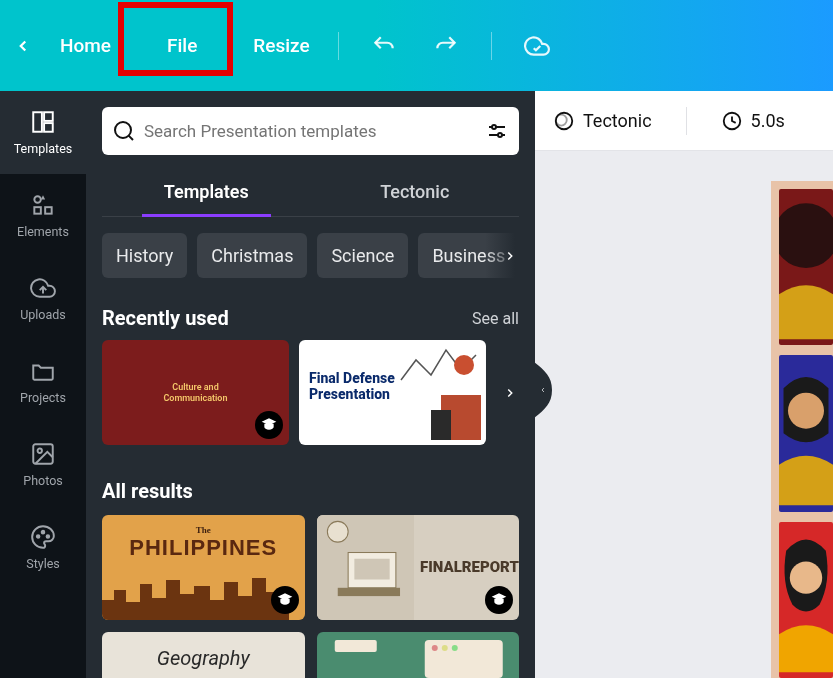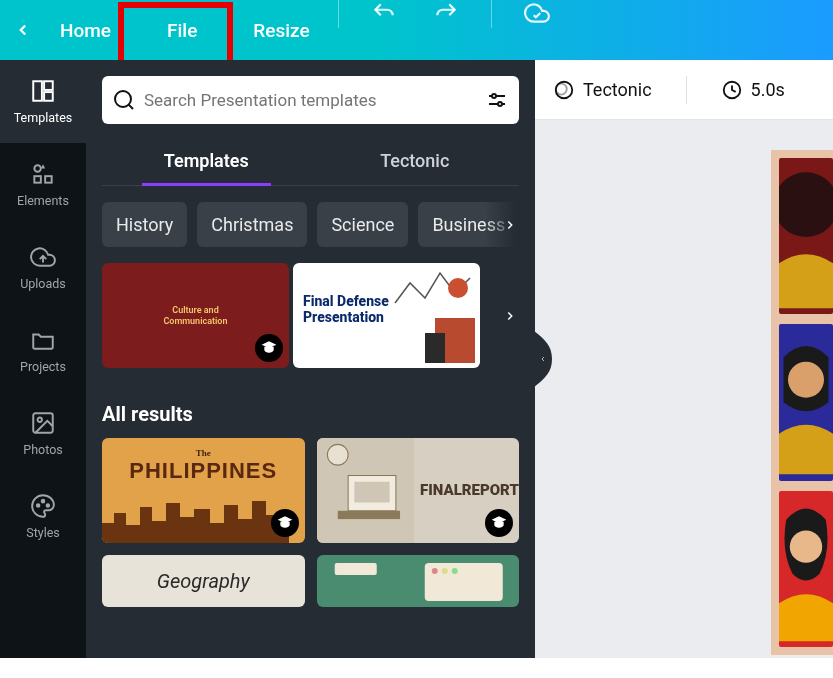--- a/index.html
+++ b/index.html
@@ -1,23 +1,23 @@
 <!DOCTYPE html>
 <html><head>
 <meta charset="utf-8">
 <style>
   * { box-sizing: border-box; margin: 0; padding: 0; font-family: -apple-system, BlinkMacSystemFont, "Segoe UI", Roboto, sans-serif; }
   body { width: 833px; height: 678px; overflow: hidden; background: #fff; }
   
   
   .topbar {
-    height: 60px;
+    height: 91px;
     background: linear-gradient(to right, #00c4cc 0%, #00c4cc 45%, #1b9bff 100%);
     display: flex;
-    align-items: flex-start;
+    align-items: center;
     color: #fff;
     position: relative;
   }
   .topbar .nav-btn {
     padding: 0 14px;
     font-size: 19px;
     font-weight: 500;
     cursor: pointer;
     display: flex;
     align-items: center;
@@ -95,21 +95,21 @@
     display:flex; align-items:center; justify-content:center;
     background:linear-gradient(to right, rgba(37,44,51,0), #252c33 60%);
     cursor:pointer;
   }
   .chips-fade svg { width:14px; height:14px; stroke:#fff; fill:none; stroke-width:2.5; }
   
   .section-head { display:flex; justify-content:space-between; align-items:center; padding:12px 16px 10px 16px; }
   .section-head h3 { font-size:20px; font-weight:700; }
   .section-head .link { color:#d0d3d7; font-size:16px; cursor:pointer; }
   
-  .thumb-row { display:flex; gap:4px; padding:0 16px; position:relative; }
+  .thumb-row { display:flex; gap:10px; padding:0 16px; position:relative; }
   .thumb { width:187px; height:105px; border-radius:6px; overflow:hidden; cursor:pointer; position:relative; display:flex; align-items:center; justify-content:center; flex-shrink:0; }
   
   .thumb .badge {
     position:absolute; right:6px; bottom:6px;
     width:28px; height:28px; border-radius:50%;
     background:#000; display:flex; align-items:center; justify-content:center;
   }
   .thumb .badge svg { width:16px; height:16px; fill:#fff; }
   
   .row-fade {
@@ -291,20 +291,24 @@
       <div class="chip">Christmas</div>
       <div class="chip">Science</div>
       <div class="chip">Business</div>
       <div class="chips-fade">
         <svg viewBox="0 0 24 24">
             <polyline points="9 18 15 12 9 6"></polyline>
           </svg>
       </div>
     </div>
 
+    <div class="section-head">
+      <h3>Recently used</h3>
+      <span class="link">See all</span>
+    </div>
 
     <div class="thumb-row">
       <div class="thumb tpl-culture">
         <div class="av" style="background:#f4a261"></div>
           <div class="av" style="background:#ff8ba7"></div>
           <div class="av" style="background:#3ac6a0"></div>
           <div class="av" style="background:#7b2cbf"></div>
           <div class="av" style="background:#ffe066"></div>
         <div class="av" style="background:#8ecae6"></div>
         <div class="mid">

